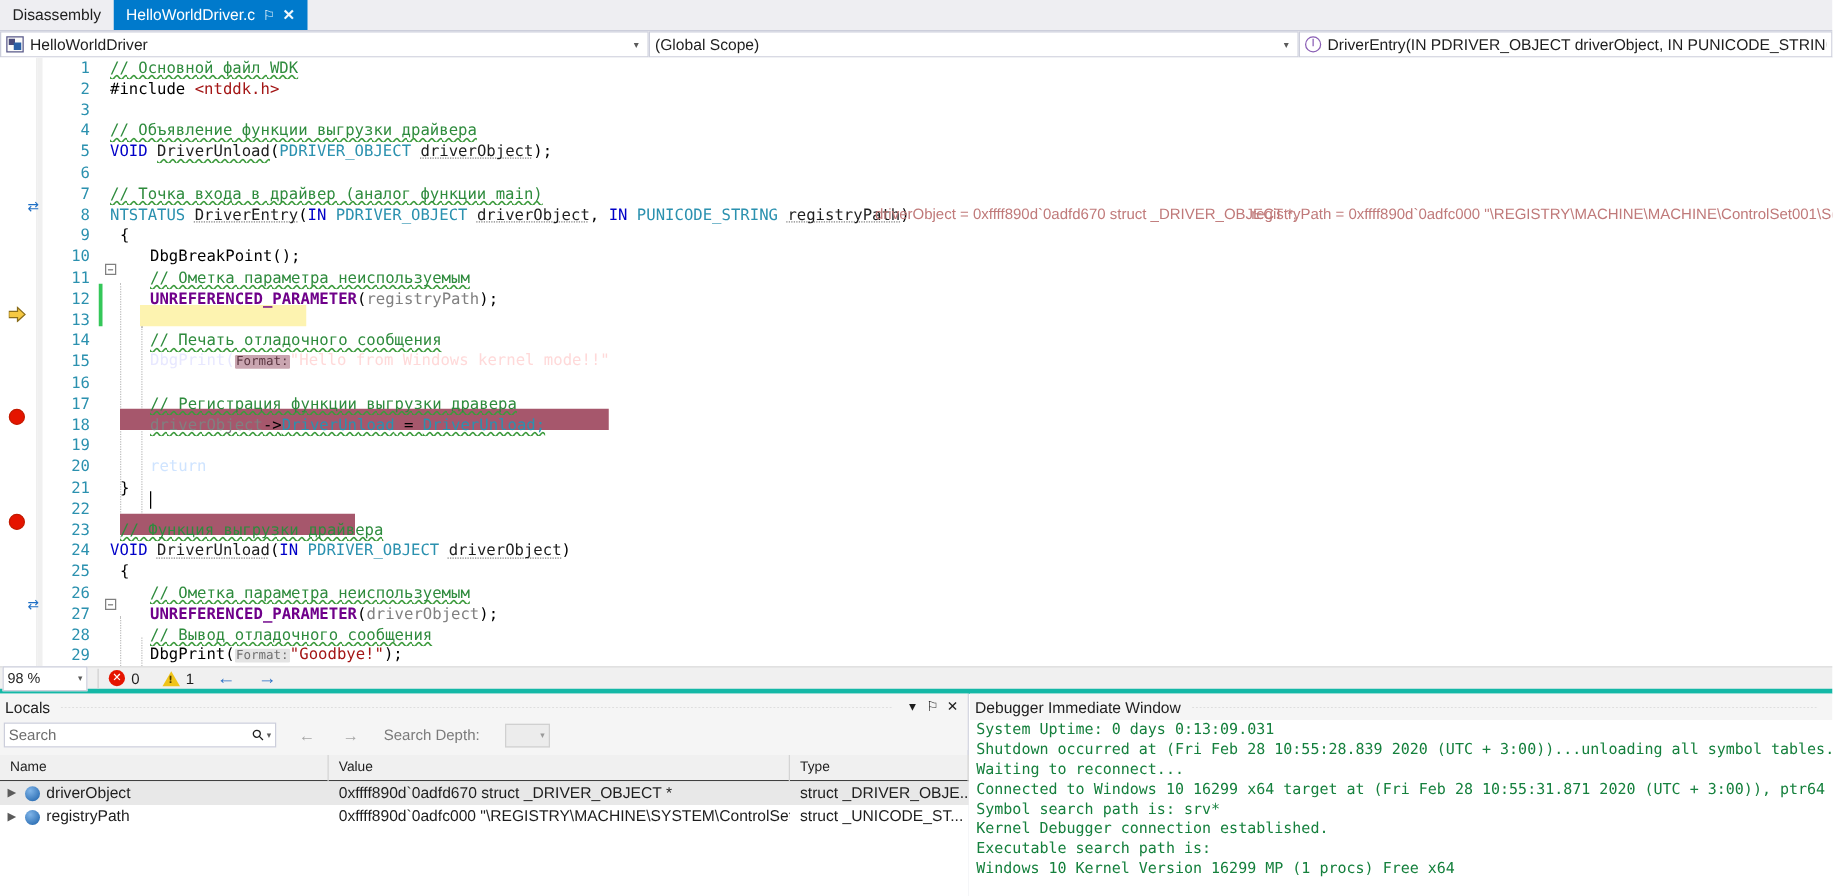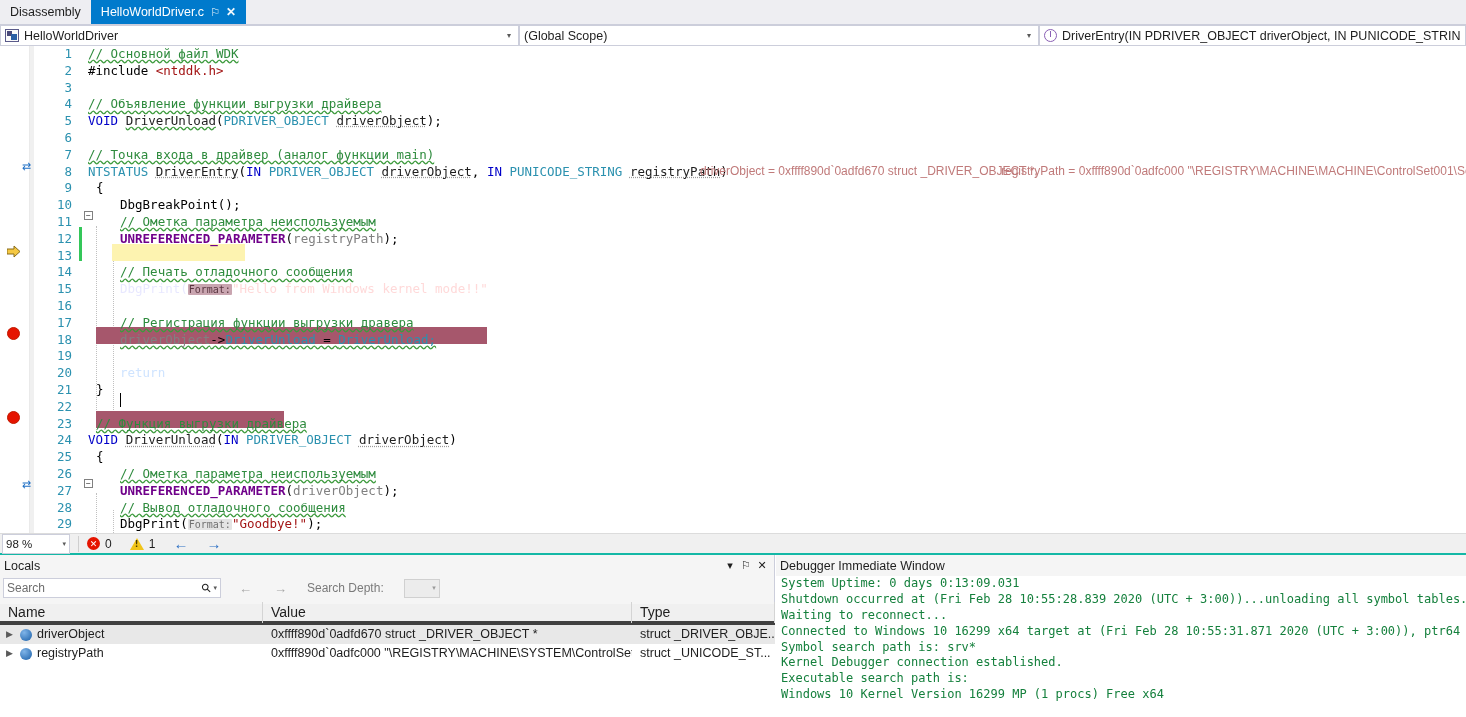--- a/index.html
+++ b/index.html
@@ -180,21 +180,21 @@
   }
 
   
   .caret {
     position: absolute; width: 1px; height: 14px; background: #000000;
   }
 
   
   .editor-status {
     position: absolute; left: 0; top: 533px; width: 1466px; height: 22px;
-    background: #f0f0f0; border-top: 1px solid #dcdcdc; border-bottom: 2px solid #14b8a6;
+    background: #f0f0f0; border-top: 1px solid #dcdcdc; border-bottom: 4px solid #14b8a6;
     display: flex; align-items: center;
   }
   .zoom-combo {
     width: 68px; height: 20px; margin-left: 2px;
     background: #ffffff; border: 1px solid #cccedb;
     display: flex; align-items: center; justify-content: space-between;
     padding: 0 3px; font-size: 11.5px;
   }
   .zoom-combo .arrow { font-size: 7px; color: #5a5a5a; }
   .status-sep { width: 1px; height: 16px; background: #cfcfcf; margin: 0 8px; }
@@ -254,22 +254,22 @@
   .depth-box {
     width: 36px; height: 19px; background: #ececec;
     border: 1px solid #d0d0d0; display: flex;
     align-items: center; justify-content: flex-end; padding-right: 3px;
   }
   .depth-box .arrow { font-size: 7px; color: #9a9a9a; }
 
   .grid { position: absolute; left: 0; top: 49px; width: 775px; height: 113px; background: #ffffff; }
   .grid-head {
     display: flex; height: 21px; background: #f0f0f0;
-    border-bottom: 4px solid #404040; align-items: center;
-    font-size: 14px; color: #1e1e1e;
+    border-bottom: 1px solid #404040; align-items: center;
+    font-size: 11px; color: #1e1e1e;
   }
   .grid-head .cell { padding-left: 8px; border-right: 1px solid #d4d4d4; height: 21px; line-height: 21px; }
   .grid-row {
     display: flex; height: 19px; align-items: center;
     font-size: 12.5px; color: #1e1e1e;
   }
   .grid-row.sel { background: #e8e8e8; }
   .grid-row .cell {
     height: 19px; line-height: 19px; overflow: hidden;
     white-space: nowrap; padding-left: 8px;

